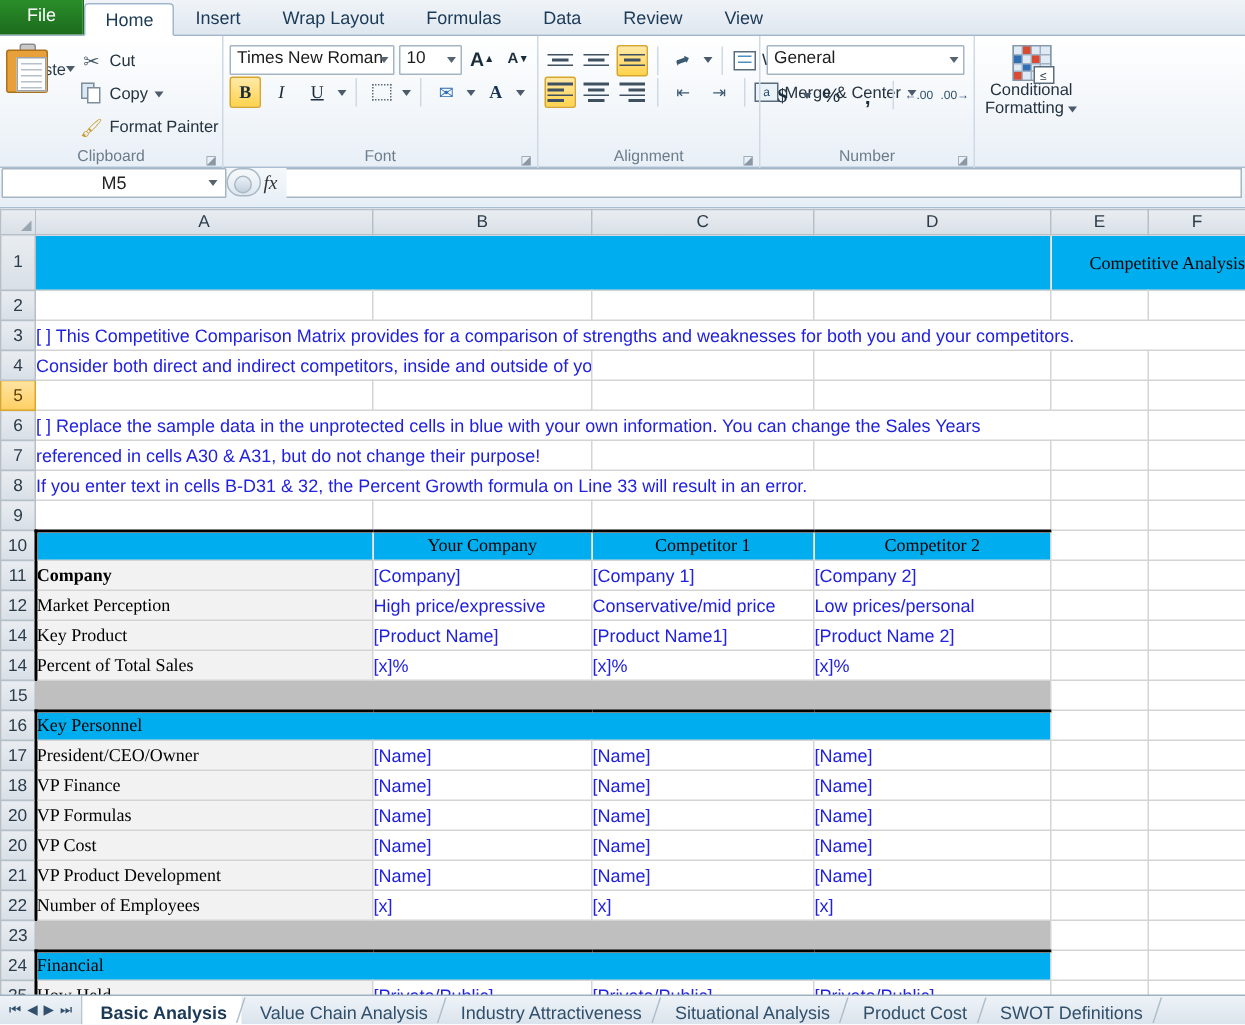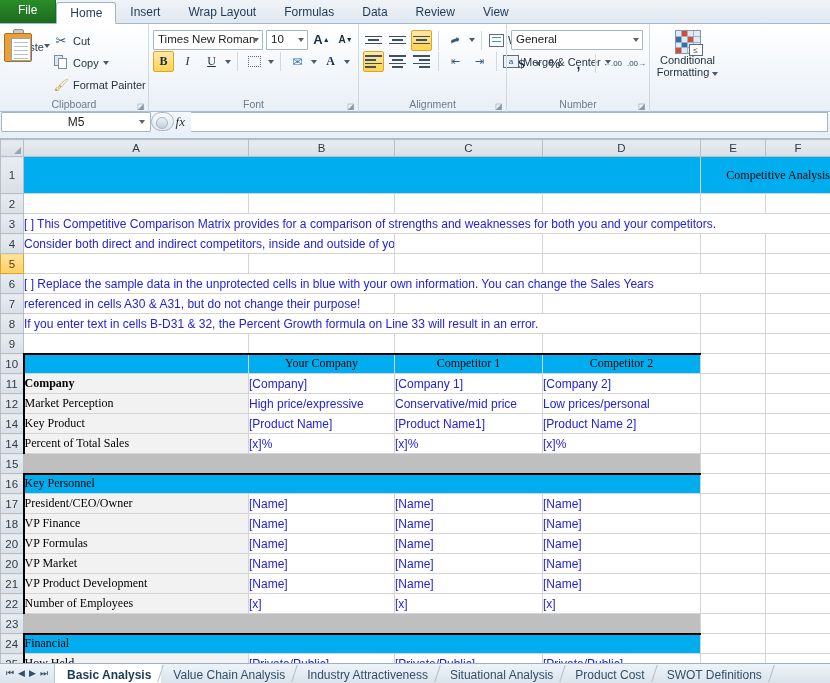--- a/index.html
+++ b/index.html
@@ -649,21 +649,21 @@
         <td class="cell lgray-bg lbl-cell lb">VP Formulas</td>
         <td class="cell val-cell">[Name]</td>
         <td class="cell val-cell">[Name]</td>
         <td class="cell val-cell rb">[Name]</td>
         <td class="cell"></td>
             <td class="cell"></td>
       </tr>
 
       <tr style="height:20px">
         <td class="rhead">20</td>
-        <td class="cell lgray-bg lbl-cell lb">VP Market</td>
+        <td class="cell lgray-bg lbl-cell lb">VP Cost</td>
         <td class="cell val-cell">[Name]</td>
         <td class="cell val-cell">[Name]</td>
         <td class="cell val-cell rb">[Name]</td>
         <td class="cell"></td>
             <td class="cell"></td>
       </tr>
 
       <tr style="height:20px">
         <td class="rhead">21</td>
         <td class="cell lgray-bg lbl-cell lb">VP Product Development</td>

